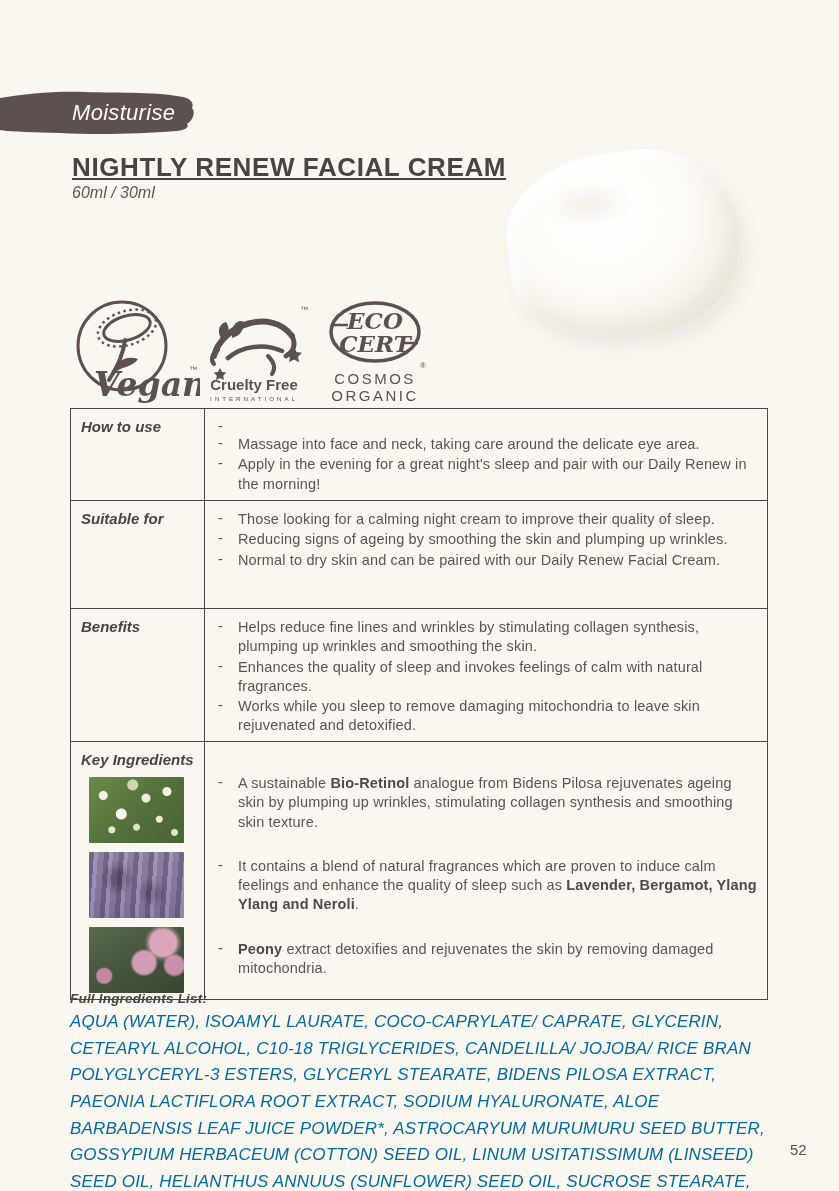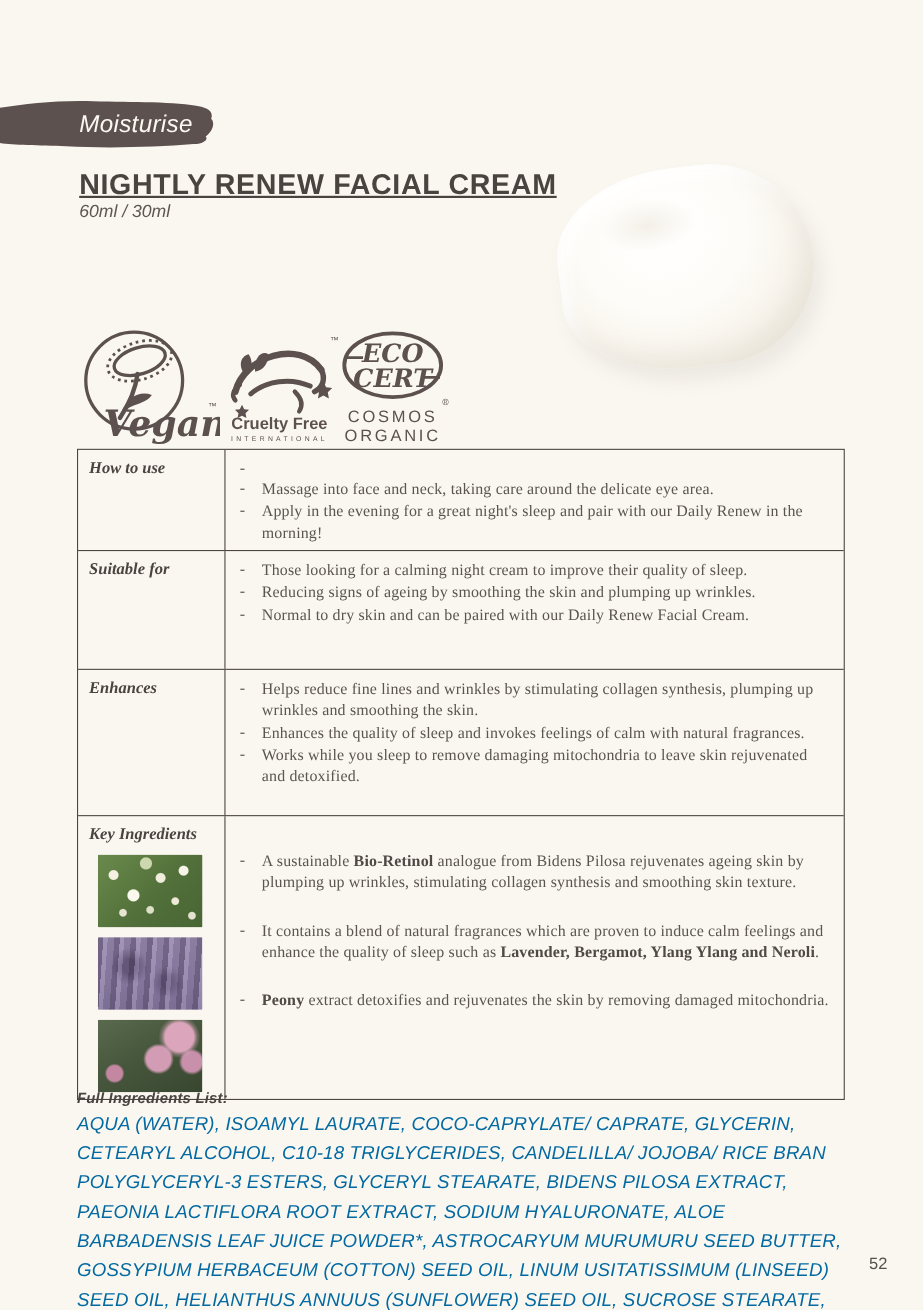--- a/index.html
+++ b/index.html
@@ -44,29 +44,29 @@
     content:""; position:absolute; left:18%; top:14%; width:38%; height:26%;
     background:radial-gradient(ellipse, rgba(235,228,214,0.55), transparent 70%);
     border-radius:50%;
   }
 
   
   .badges { position:absolute; left:68px; top:298px; width:360px; height:114px; }
   .badge { position:absolute; top:0; }
   .badge-vegan   { left:0;   width:132px; height:112px; }
   .badge-cruelty { left:130px; width:112px; height:114px; }
-  .badge-ecocert { left:242px; width:100px; height:114px; }
+  .badge-ecocert { left:260px; width:100px; height:114px; }
   .badge svg text { fill:#5c514e; }
 
   
   .info-table {
     position:absolute; left:70px; top:408px; width:698px;
     border:1px solid #4c4643; background:transparent;
   }
-  .t-row { display:grid; grid-template-columns:134px 1fr; border-bottom:1px solid #4c4643;font-family:Liberation Serif, serif; }
+  .t-row { display:grid; grid-template-columns:134px 1fr; border-bottom:1px solid #4c4643; }
   .t-row:last-child { border-bottom:none; }
   .t-head {
     border-right:1px solid #4c4643; padding:9px 6px 6px 10px;
     font-size:15px; font-weight:700; font-style:italic; color:#4a4441;
   }
   .t-body { padding:9px 10px 8px 13px; overflow:hidden; }
   .r-howto   .t-body { height:91px; }
   .r-suit    .t-body { height:107px; }
   .r-benefit .t-body { height:132px; }
   .r-key     .t-body { height:248px; padding-top:32px; }
@@ -219,21 +219,21 @@
             <span class="bullet-text"><span>Reducing signs of ageing by smoothing the skin and plumping up wrinkles.</span></span>
           </div>
           <div class="bullet-item">
             <span class="dash">-</span>
             <span class="bullet-text"><span>Normal to dry skin and can be paired with our Daily Renew Facial Cream.</span></span>
           </div>
         </div>
     </div>
 
     <div class="t-row r-benefit">
-      <div class="t-head">Enhances</div>
+      <div class="t-head">Benefits</div>
       <div class="t-body">
           <div class="bullet-item">
             <span class="dash">-</span>
             <span class="bullet-text"><span>Helps reduce fine lines and wrinkles by stimulating collagen synthesis, plumping up wrinkles and smoothing the skin.</span></span>
           </div>
           <div class="bullet-item">
             <span class="dash">-</span>
             <span class="bullet-text"><span>Enhances the quality of sleep and invokes feelings of calm with natural fragrances.</span></span>
           </div>
           <div class="bullet-item">

